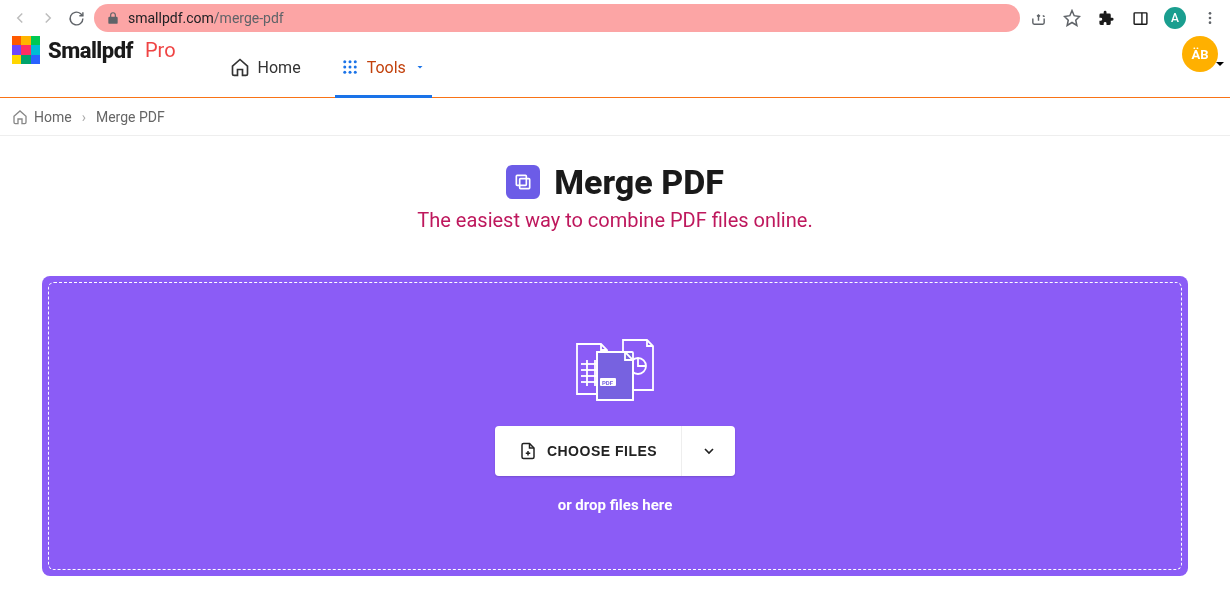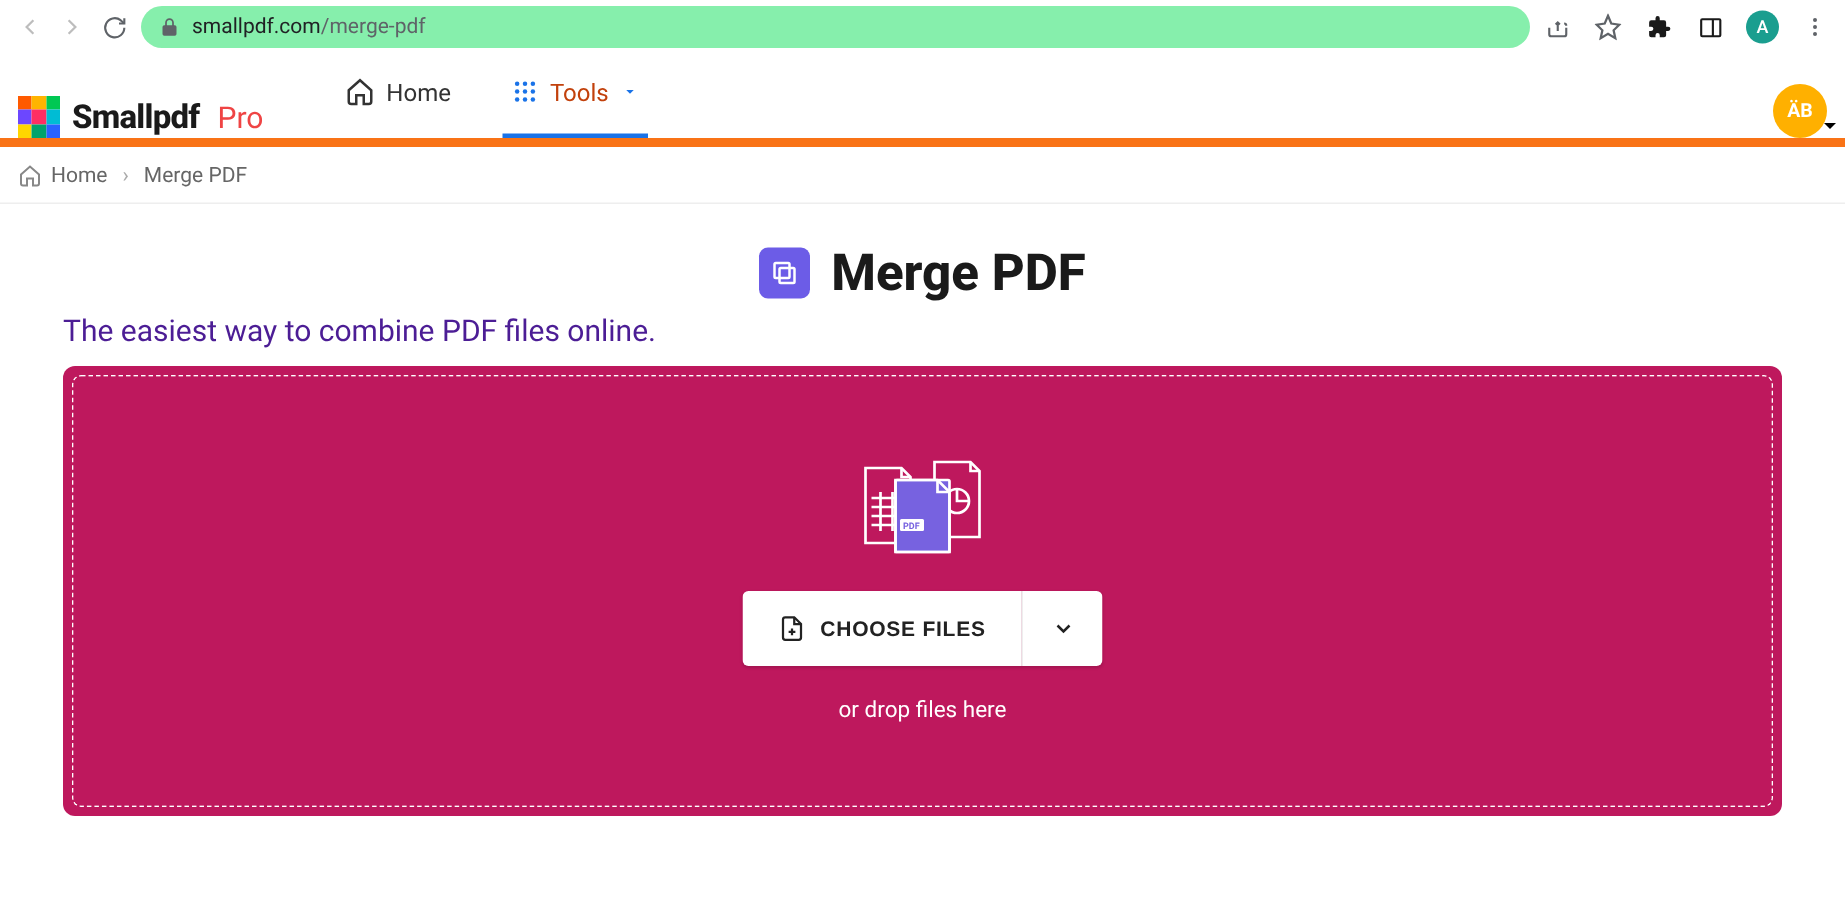--- a/index.html
+++ b/index.html
@@ -2,28 +2,28 @@
 <html><head>
 <meta charset="utf-8">
 <style>
   * { box-sizing: border-box; margin: 0; padding: 0; }
   body { font-family: -apple-system, BlinkMacSystemFont, "Segoe UI", Roboto, Arial, sans-serif; width: 1230px; height: 602px; background: #fff; overflow: hidden; }
 
   
   .chrome-bar { height: 36px; display: flex; align-items: center; padding: 0 10px; gap: 8px; background: #fff; }
   .chrome-icon { width: 20px; height: 20px; display: flex; align-items: center; justify-content: center; color: #5f6368; cursor: pointer; }
   .chrome-icon.disabled { color: #bdbdbd; }
-  .addr-bar { flex: 1; height: 28px; background: #86efac; border-radius: 14px; display: flex; align-items: center; padding: 0 12px; gap: 8px; max-width: 1060px; }
+  .addr-bar { flex: 1; height: 28px; background: #fca5a5; border-radius: 14px; display: flex; align-items: center; padding: 0 12px; gap: 8px; max-width: 1060px; }
   .addr-text { font-size: 14px; color: #202124; }
   .addr-muted { color: #5f6368; }
   .chrome-right { display: flex; align-items: center; gap: 14px; margin-left: auto; }
   .avatar-a { width: 22px; height: 22px; border-radius: 50%; background: #1a9e8f; color: #fff; display: flex; align-items: center; justify-content: center; font-size: 12px; font-weight: 500; }
 
   
-  .site-nav { height: 62px; border-bottom: 6px solid #f97316; display: flex; align-items: flex-end; padding: 0 12px; gap: 28px; }
+  .site-nav { height: 62px; border-bottom: 1px solid #f97316; display: flex; align-items: flex-start; padding: 0 12px; gap: 28px; }
   .logo-wrap { display: flex; align-items: center; gap: 8px; margin-right: 20px; }
   .logo-sq { width: 28px; height: 28px; display: grid; grid-template-columns: repeat(3,1fr); grid-template-rows: repeat(3,1fr); }
   .logo-sq span:nth-child(1){background:#ff5a00}
   .logo-sq span:nth-child(2){background:#ffb400}
   .logo-sq span:nth-child(3){background:#00c853}
   .logo-sq span:nth-child(4){background:#6c47ff}
   .logo-sq span:nth-child(5){background:#ff2e63}
   .logo-sq span:nth-child(6){background:#00bcd4}
   .logo-sq span:nth-child(7){background:#ffd600}
   .logo-sq span:nth-child(8){background:#00a36c}
@@ -40,29 +40,29 @@
   
   .breadcrumb { height: 38px; border-bottom: 1px solid #eee; display:flex; align-items:center; padding: 0 12px; gap: 10px; font-size: 14px; color: #666; }
   .crumb { display:flex; align-items:center; gap:6px; cursor:pointer; }
   .crumb-sep { color:#aaa; }
 
   
   .main { padding: 26px 42px 0; }
   .title-row { display:flex; align-items:center; justify-content:center; gap:14px; }
   .title-icon { width: 34px; height:34px; background:#6c5ce7; border-radius:6px; display:flex; align-items:center; justify-content:center; }
   .page-title { font-size: 34px; font-weight:800; color:#1a1a1a; }
-  .subtitle { font-size:20px; color:#4c1d95; margin-top:6px; }
-
-  .drop-zone { margin-top: 12px; background:#be185d; border-radius:8px; height: 300px; position:relative; padding:6px; }
+  .subtitle { text-align:center; font-size:20px; color:#be185d; margin-top:6px; }
+
+  .drop-zone { margin-top: 44px; background:#8b5cf6; border-radius:8px; height: 300px; position:relative; padding:6px; }
   .drop-inner { border:1.5px dashed #fff; border-radius:6px; height:100%; display:flex; flex-direction:column; align-items:center; justify-content:center; gap:20px; }
   .file-illus { width: 96px; height: 68px; position: relative; }
   .choose-wrap { display:flex; border-radius:4px; overflow:hidden; box-shadow:0 1px 2px rgba(0,0,0,0.15); }
   .choose-btn { background:#fff; color:#222; font-weight:700; font-size:14px; letter-spacing:0.5px; padding:16px 24px; display:flex; align-items:center; gap:10px; cursor:pointer; border:none; }
   .choose-arrow { background:#fff; border-left:1px solid #eee; width:54px; display:flex; align-items:center; justify-content:center; cursor:pointer; }
-  .drop-text { color:#fff; font-size:15px; font-weight:400; }
+  .drop-text { color:#fff; font-size:15px; font-weight:700; }
 
   svg { display:block; }
 </style>
 </head>
 <body>
 
 <div class="chrome-bar">
   <div class="chrome-icon disabled">
     <svg width="18" height="18" viewBox="0 0 24 24" fill="none" stroke="currentColor" stroke-width="2">
         <path d="M15 18l-6-6 6-6"></path>

